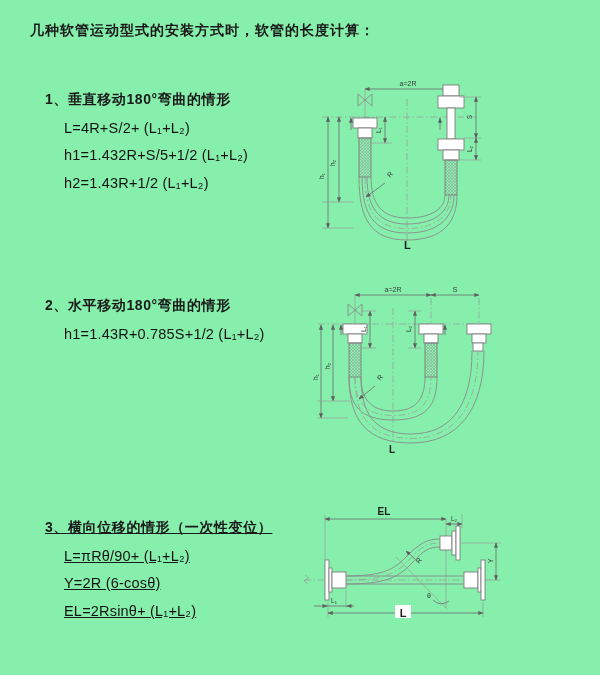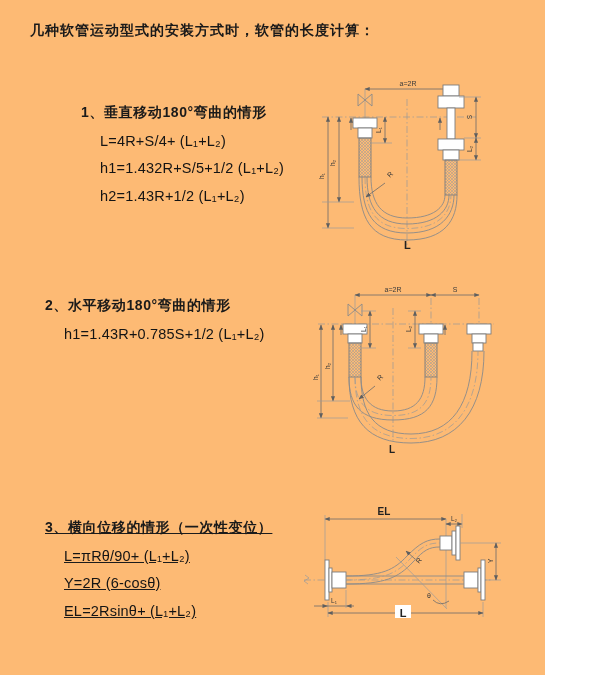--- a/index.html
+++ b/index.html
@@ -1,27 +1,27 @@
 <!DOCTYPE html>
 <html><head>
 <meta charset="utf-8">
 <style>
   html,body{margin:0;padding:0;background:#ffffff;}
   .page{
-    position:relative;width:545px;height:675px;background:#fdba74;overflow:hidden;
+    position:relative;width:600px;height:675px;background:#86efac;overflow:hidden;
     font-family:"Liberation Sans","DejaVu Sans",sans-serif;color:#1c1c1c;
   }
   .title{
     position:absolute;left:30px;top:22px;width:560px;
     font-size:14px;font-weight:600;letter-spacing:1px;color:#1a1a1a;
   }
   .sec{position:absolute;left:45px;width:280px;}
   .sec .hd{font-size:14px;font-weight:600;letter-spacing:0.6px;color:#1a1a1a;}
   .sec .f{margin-left:19px;margin-top:9.5px;font-size:14.5px;letter-spacing:0.2px;color:#141414;line-height:18px;}
-  #sec1{top:104px;margin-left:36px;} #sec2{top:297px;} #sec3{top:519px;text-decoration:underline;}
+  #sec1{top:91px;} #sec2{top:297px;} #sec3{top:519px;text-decoration:underline;}
   .dg{position:absolute;}
   #dg1{left:308px;top:77px;} #dg2{left:308px;top:282px;} #dg3{left:298px;top:498px;}
   
   .ln{stroke:#8a8a8a;stroke-width:0.9;fill:none;}
   .ln2{stroke:#9b9b9b;stroke-width:0.7;fill:none;}
   .dim{stroke:#6b6b6b;stroke-width:0.8;fill:none;}
   .cl{stroke:#9a9a9a;stroke-width:0.7;fill:none;stroke-dasharray:7 2.5 1.5 2.5;}
   .part{fill:#ffffff;stroke:#7c7c7c;stroke-width:0.9;}
   .braidr{fill:url(#braid);stroke:#7c7c7c;stroke-width:0.9;}
   .t{fill:#3a3a3a;font-size:7px;font-family:"Liberation Sans","DejaVu Sans",sans-serif;}
@@ -43,21 +43,21 @@
         <path d="M0,1 L10,5 L0,9 z" class="arr"></path>
       </marker>
       <pattern id="braid" width="3" height="3" patternUnits="userSpaceOnUse">
         <path d="M0,3 L3,0 M0,0 L3,3" stroke="#9a9a9a" stroke-width="0.5"></path>
       </pattern>
     </defs>
   </svg>
 
   <div class="sec" id="sec1">
     <div class="hd">1、垂直移动180°弯曲的情形</div>
-    <div class="f">L=4R+S/4+ (L₁+L₂)</div>
+    <div class="f">L=4R+S/2+ (L₁+L₂)</div>
     <div class="f">h1=1.432R+S/5+1/2 (L₁+L₂)</div>
     <div class="f">h2=1.43R+1/2 (L₁+L₂)</div>
   </div>
 
   <svg id="dg1" class="dg" width="290" height="180" viewBox="0 0 290 180">
 
     <line x1="57" y1="12" x2="143" y2="12" class="dim" marker-start="url(#ar)" marker-end="url(#ar)"></line>
     <text x="100" y="9" text-anchor="middle" class="t">a=2R</text>
 
     <g>

